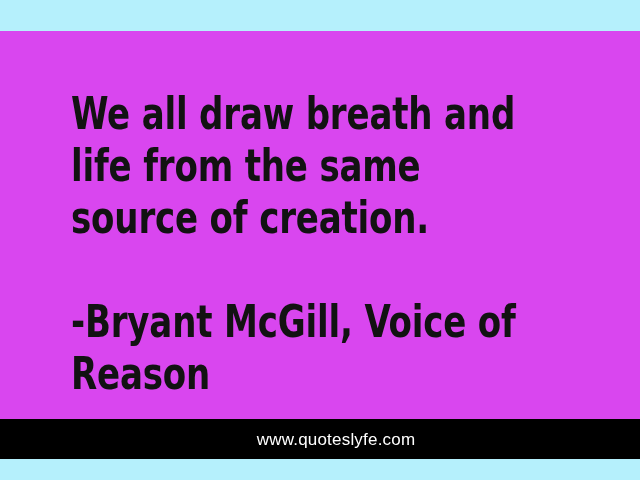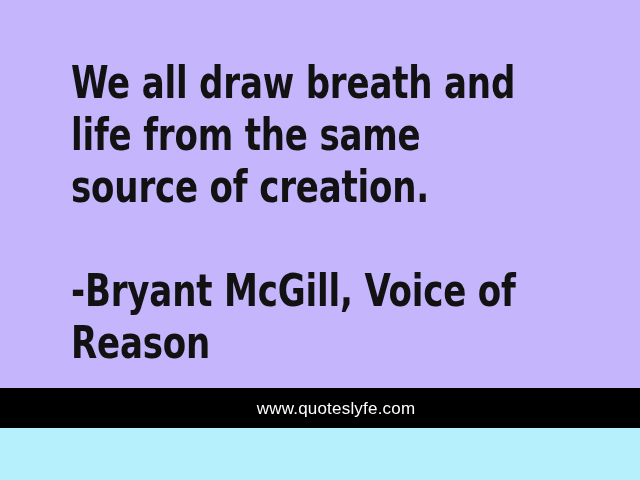--- a/index.html
+++ b/index.html
@@ -12,22 +12,23 @@
     height: 480px;
     overflow: hidden;
     background: #b5f0fc;
     font-family: "Liberation Sans", sans-serif;
   }
 
   .quote-card {
     position: relative;
     width: 640px;
     height: 428px;
-    background: #c4b5fd;
+    background: #d946ef;
     box-sizing: border-box;
+    margin-top: 31px;
   }
 
   .quote-body {
     position: absolute;
     left: 71px;
     top: 57px;
     right: 40px;
   }
 
   .quote-text,

